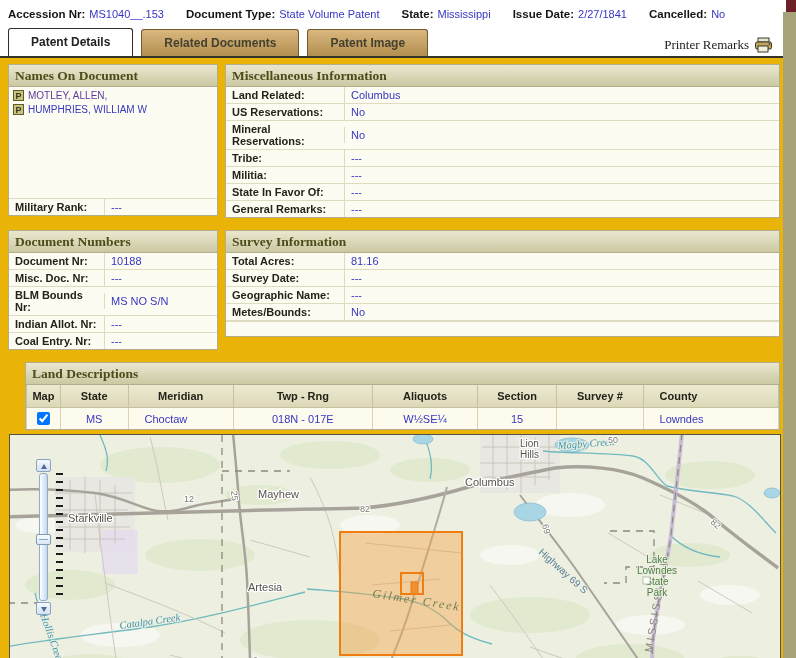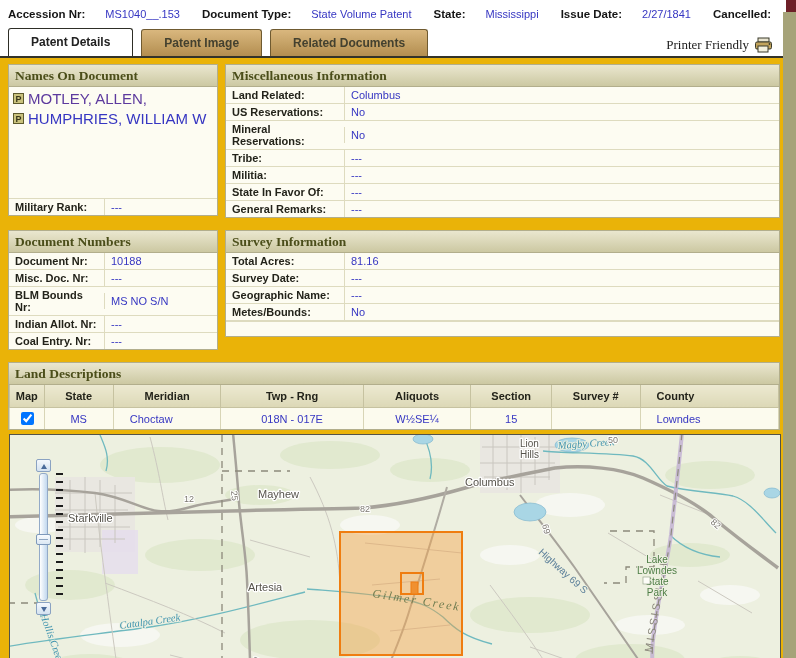--- a/index.html
+++ b/index.html
@@ -1,21 +1,21 @@
 <!DOCTYPE html>
 <html><head>
 <meta charset="utf-8">
 <style>
   html,body{margin:0;padding:0;}
   .page{position:relative;width:796px;height:658px;background:#ffffff;overflow:hidden;
         font-family:"Liberation Sans",sans-serif;font-size:11px;color:#1e1e14;}
 
   
   .topbar{height:28px;background:#fff;display:flex;align-items:center;padding-left:8px;gap:22px;}
-  .field{display:flex;align-items:center;gap:20px;white-space:nowrap;}
+  .field{display:flex;align-items:center;gap:4px;white-space:nowrap;}
   .field .lbl{font-weight:bold;font-size:11.5px;color:#151515;}
   .field .val{color:#3636c2;font-size:11px;}
 
   
   .tabrow{height:28px;position:relative;background:#fff;padding-left:8px;display:flex;align-items:flex-end;gap:8px;}
   .tab{height:26px;line-height:26px;padding:0 22px;font-weight:bold;font-size:12px;color:#44412f;
        background:linear-gradient(#d9b77e,#b38e50);border:1px solid #6f5a30;border-bottom:none;
        border-radius:3px 3px 0 0;cursor:pointer;}
   .tab.active{background:#fff;color:#222;border:1px solid #2e2e26;border-bottom:none;height:27px;line-height:27px;}
   .tabline{height:2px;background:#33332a;}
@@ -36,29 +36,29 @@
   .prow .pval{color:#3636c2;padding:2px 6px;border-left:1px solid #dedbbf;flex:1;box-sizing:border-box;}
 
   .names-panel{width:210px;}
   .misc-panel{flex:1;}
   .doc-panel{width:210px;}
   .survey-panel{flex:1;}
   .names-list{height:112px;padding:3px 4px;box-sizing:border-box;border-bottom:1px solid #dedbbf;}
   .name-line{display:flex;align-items:center;gap:4px;margin-bottom:3px;cursor:pointer;}
   .p-icon{width:11px;height:11px;background:#c9c27c;border:1px solid #5d5a2c;color:#3a381a;
           font-size:9px;font-weight:bold;line-height:11px;text-align:center;box-sizing:border-box;}
-  .name-a{font-size:15px;}
+  .name-a{font-size:10px;}
   .name-a.visited{color:#5d3a9e;}
   .name-a.link{color:#3636c2;}
   .w95 .plbl{width:95px;}
   .w115 .plbl{width:118px;}
   .empty-row{height:14px;border-top:1px solid #dedbbf;}
 
   
-  .land-panel{margin-bottom:4px;}
+  .land-panel{margin-bottom:4px;margin-left:17px;}
   .land-table{width:100%;border-collapse:collapse;table-layout:fixed;}
   .land-table th{background:linear-gradient(#ece9d1,#dcd8b6);font-weight:bold;font-size:11px;color:#23231a;
                  border:1px solid #c6c2a0;border-top:none;height:20px;}
   .land-table td{background:#fcfbee;border:1px solid #d8d5b6;border-bottom:none;height:19px;text-align:center;
                  color:#3636c2;font-size:11px;}
   .land-table td.left, .land-table th.left{text-align:left;padding-left:16px;}
 
   
   .map{position:relative;width:770px;height:262px;margin-left:1px;border:1px solid #53534a;
        background:#edf0e0;overflow:hidden;}
@@ -113,24 +113,24 @@
       <span class="val">2/27/1841</span>
     </div>
     <div class="field">
       <span class="lbl">Cancelled:</span>
       <span class="val">No</span>
     </div>
   </div>
 
   <div class="tabrow">
     <div class="tab active">Patent Details</div>
+    <div class="tab">Related Documents</div>
     <div class="tab">Patent Image</div>
-    <div class="tab">Related Documents</div>
     <div class="printer">
-      <span>Printer Friendly</span>
+      <span>Printer Remarks</span>
       <svg width="20" height="16" viewBox="0 0 20 16">
         <rect x="4" y="1" width="11" height="4" fill="#e8e4d0" stroke="#3a3a2a"></rect>
         <rect x="1.5" y="5" width="16" height="7" rx="1.5" fill="#c2a45c" stroke="#3a3a2a"></rect>
         <rect x="4" y="9" width="10" height="6" fill="#f3f0dd" stroke="#3a3a2a"></rect>
         <circle cx="15.5" cy="7" r="0.9" fill="#3a3a2a"></circle>
       </svg>
     </div>
   </div>
   <div class="tabline"></div>
 

